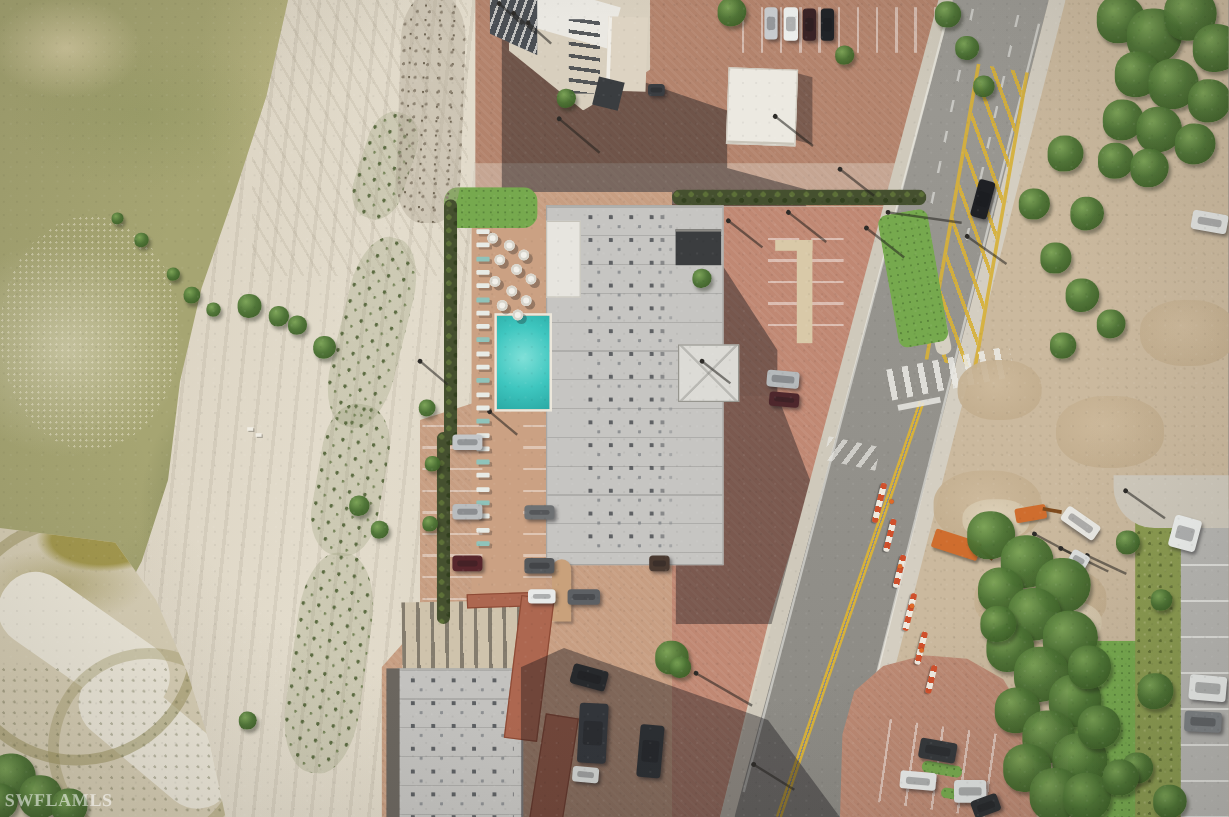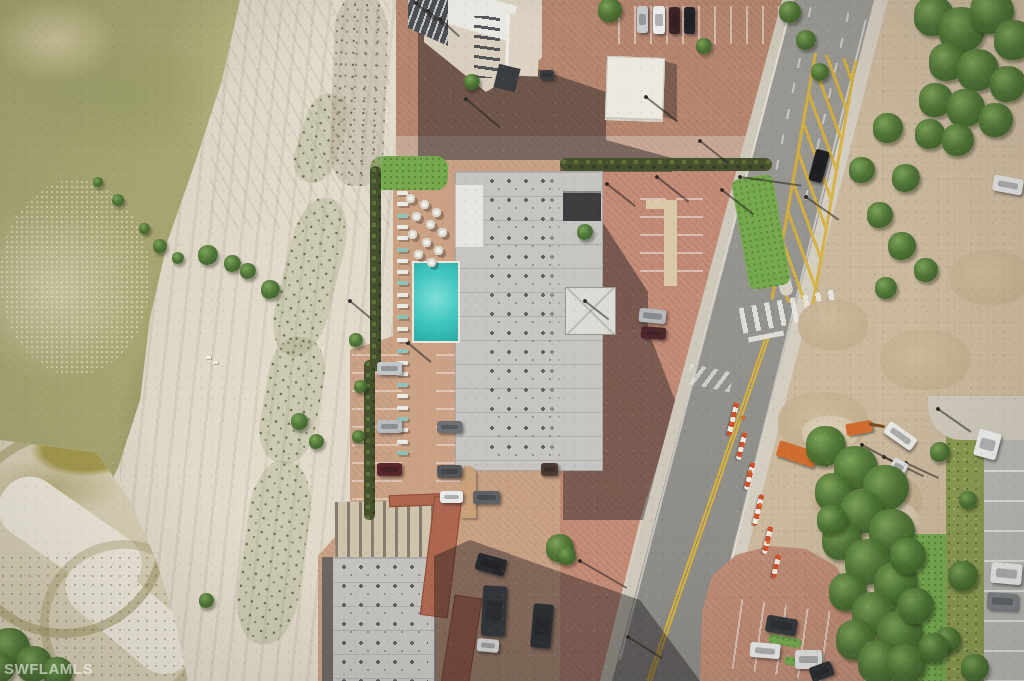--- a/index.html
+++ b/index.html
@@ -1,16 +1,16 @@
 <!DOCTYPE html>
 <html><head>
 <meta charset="utf-8">
 <style>
   html,body{margin:0;padding:0;background:#222;}
-  #scene{position:relative;width:1024px;height:681px;overflow:hidden;background:#d8d0c0;font-family:Liberation Sans, sans-serif;}
+  #scene{position:relative;width:1024px;height:681px;overflow:hidden;background:#d8d0c0;font-family:Liberation Serif, serif;}
   .abs{position:absolute;}
   
   .beach{inset:0;width:460px;height:681px;
     background:linear-gradient(105deg,#d0c7b5 0%,#dcd4c3 30%,#e3dccc 60%,#ddd5c4 100%);}
   .beach::after{content:"";position:absolute;left:120px;top:0;width:340px;height:681px;
     background:repeating-linear-gradient(96deg,rgba(120,110,92,.11) 0 3px,transparent 3px 16px);}
   .beach::before{content:"";position:absolute;left:210px;top:0;width:180px;height:230px;
     background:repeating-linear-gradient(60deg,rgba(140,130,108,.13) 0 2px,transparent 2px 12px);}
   .water{inset:0;width:1024px;height:681px;background-color:#a6a572;
     clip-path:polygon(0 0,240px 0,222px 80px,196px 160px,168px 240px,150px 318px,140px 400px,118px 468px,92px 516px,56px 548px,0 566px);

